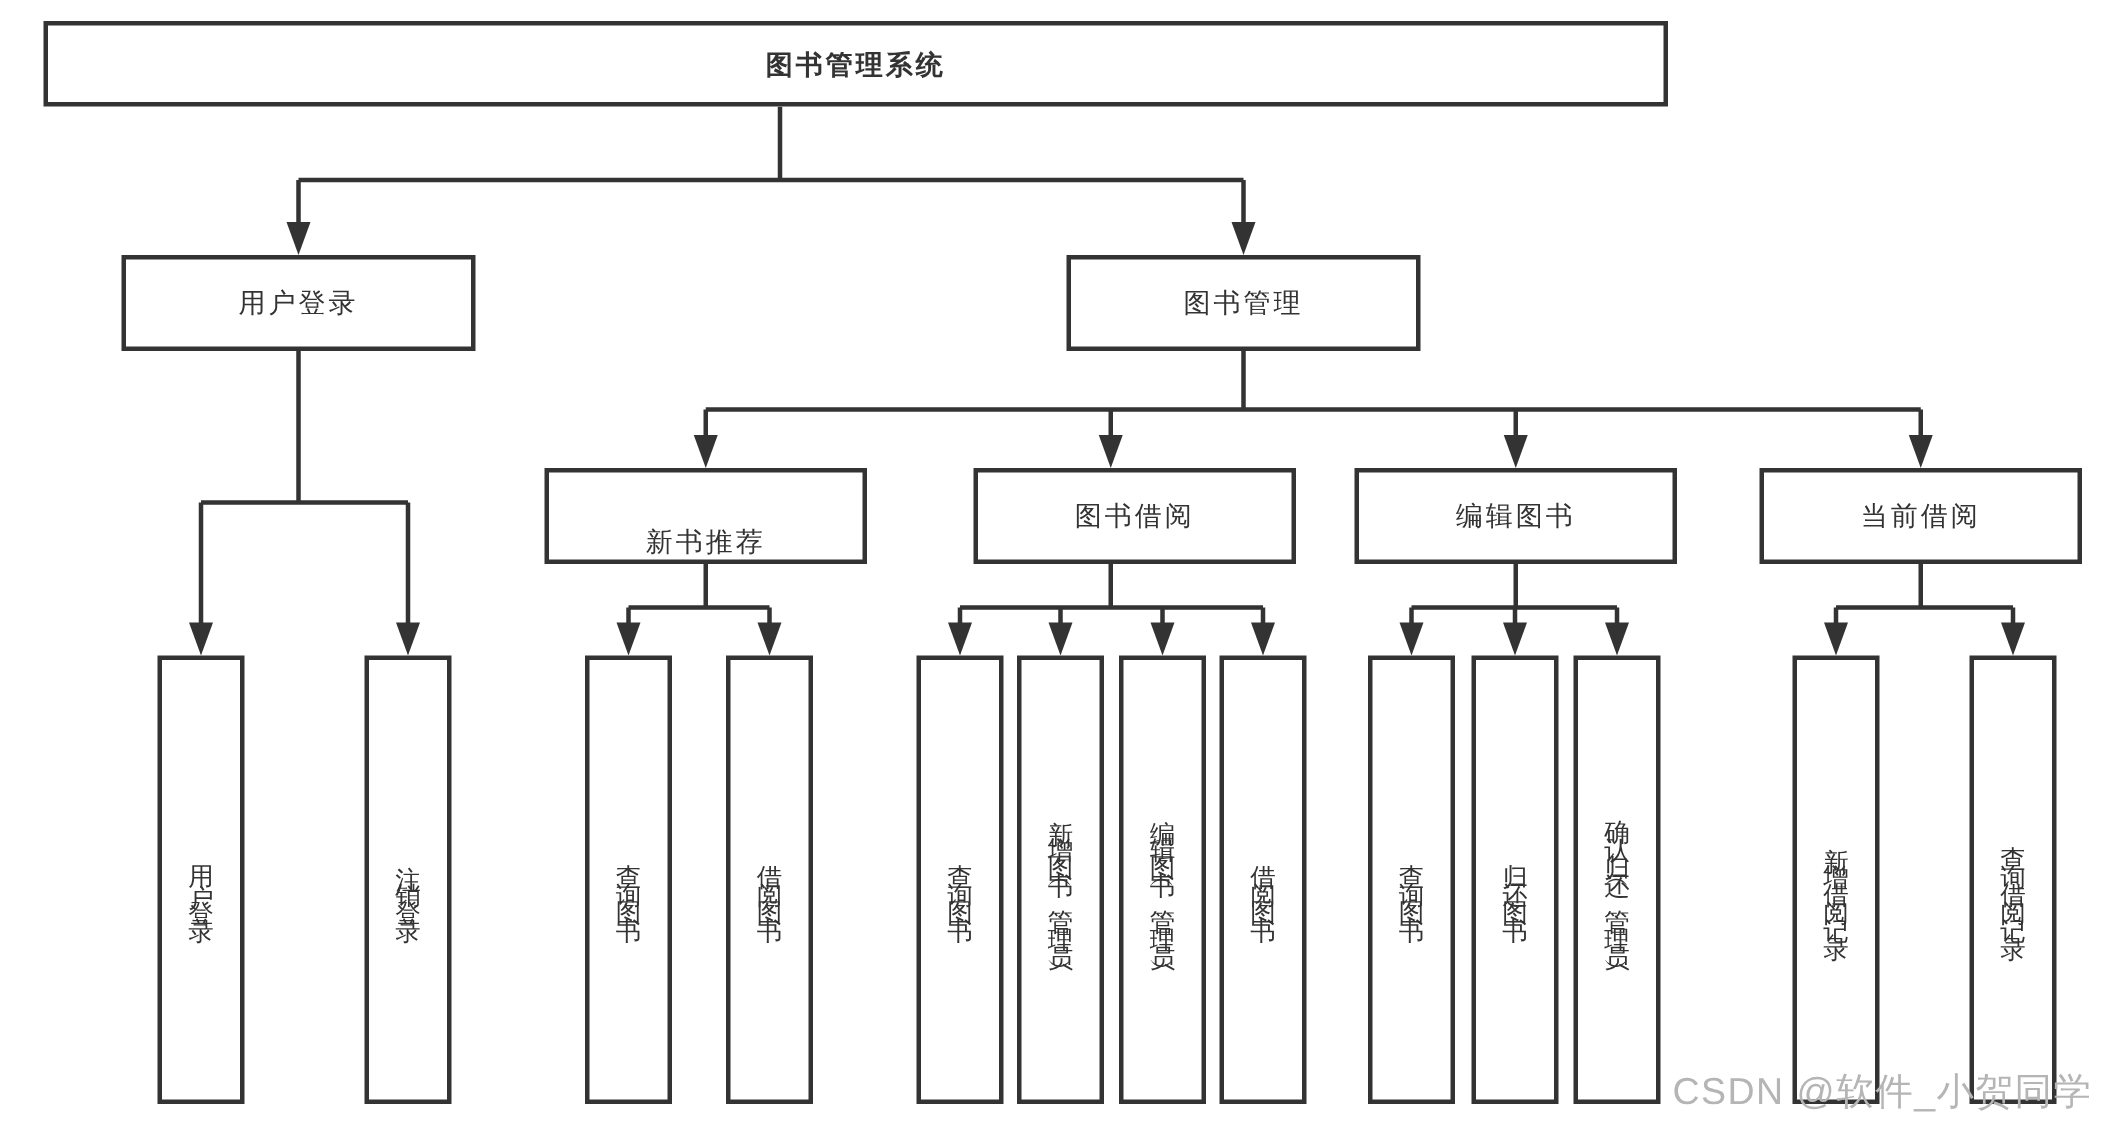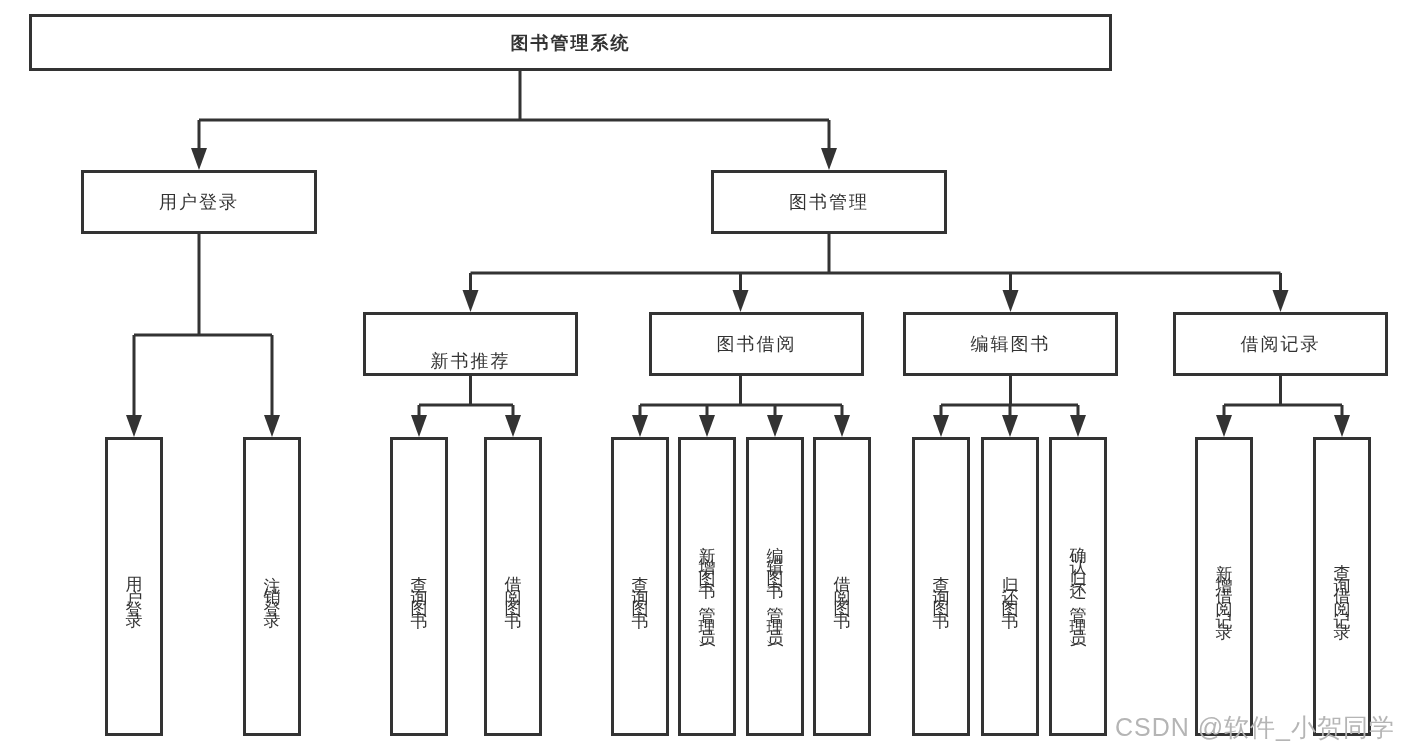--- a/index.html
+++ b/index.html
@@ -165,21 +165,21 @@
   <div class="node lvl3 n-newb">
     <span class="hlabel">新书推荐</span>
   </div>
   <div class="node lvl3 n-borrow">
     <span class="hlabel">图书借阅</span>
   </div>
   <div class="node lvl3 n-current">
     <span class="hlabel">编辑图书</span>
   </div>
   <div class="node lvl3 n-record">
-    <span class="hlabel">借阅记录</span>
+    <span class="hlabel">当前借阅</span>
   </div>
 
   <div class="node leaf lf-1">
     <span class="vlabel">用户登录</span>
   </div>
   <div class="node leaf lf-2">
     <span class="vlabel">注销登录</span>
   </div>
   <div class="node leaf lf-3">
     <span class="vlabel">查询图书</span>

